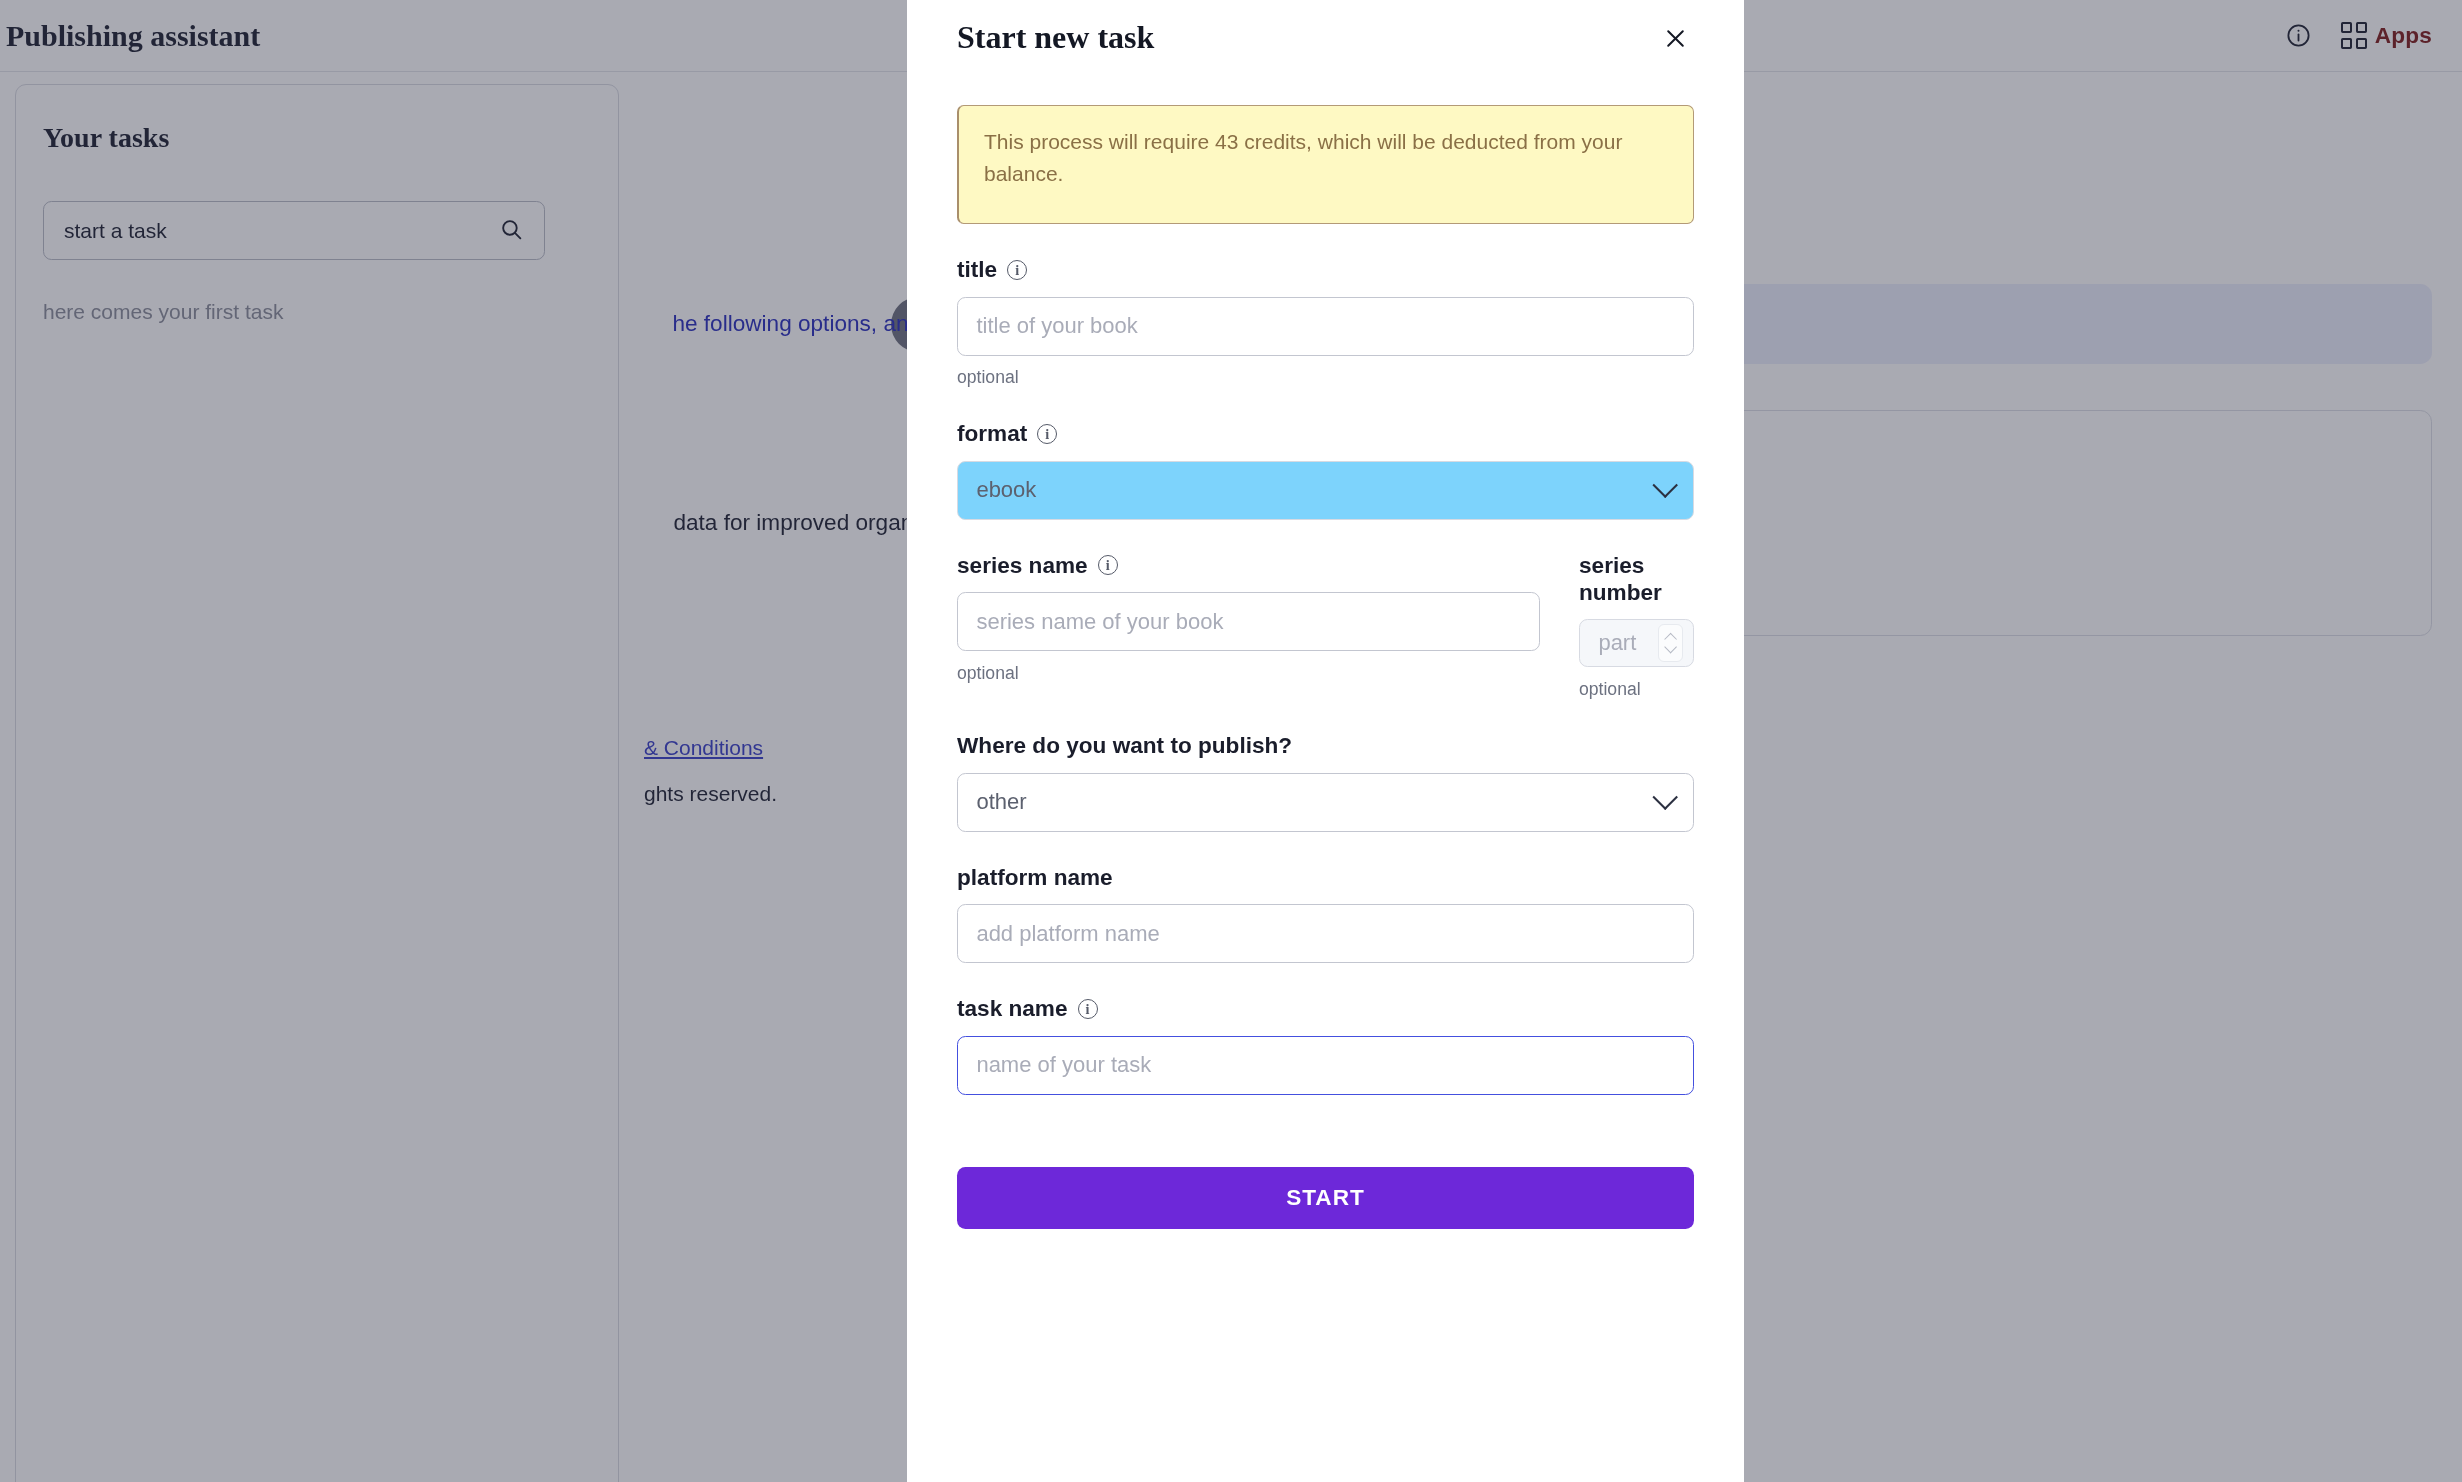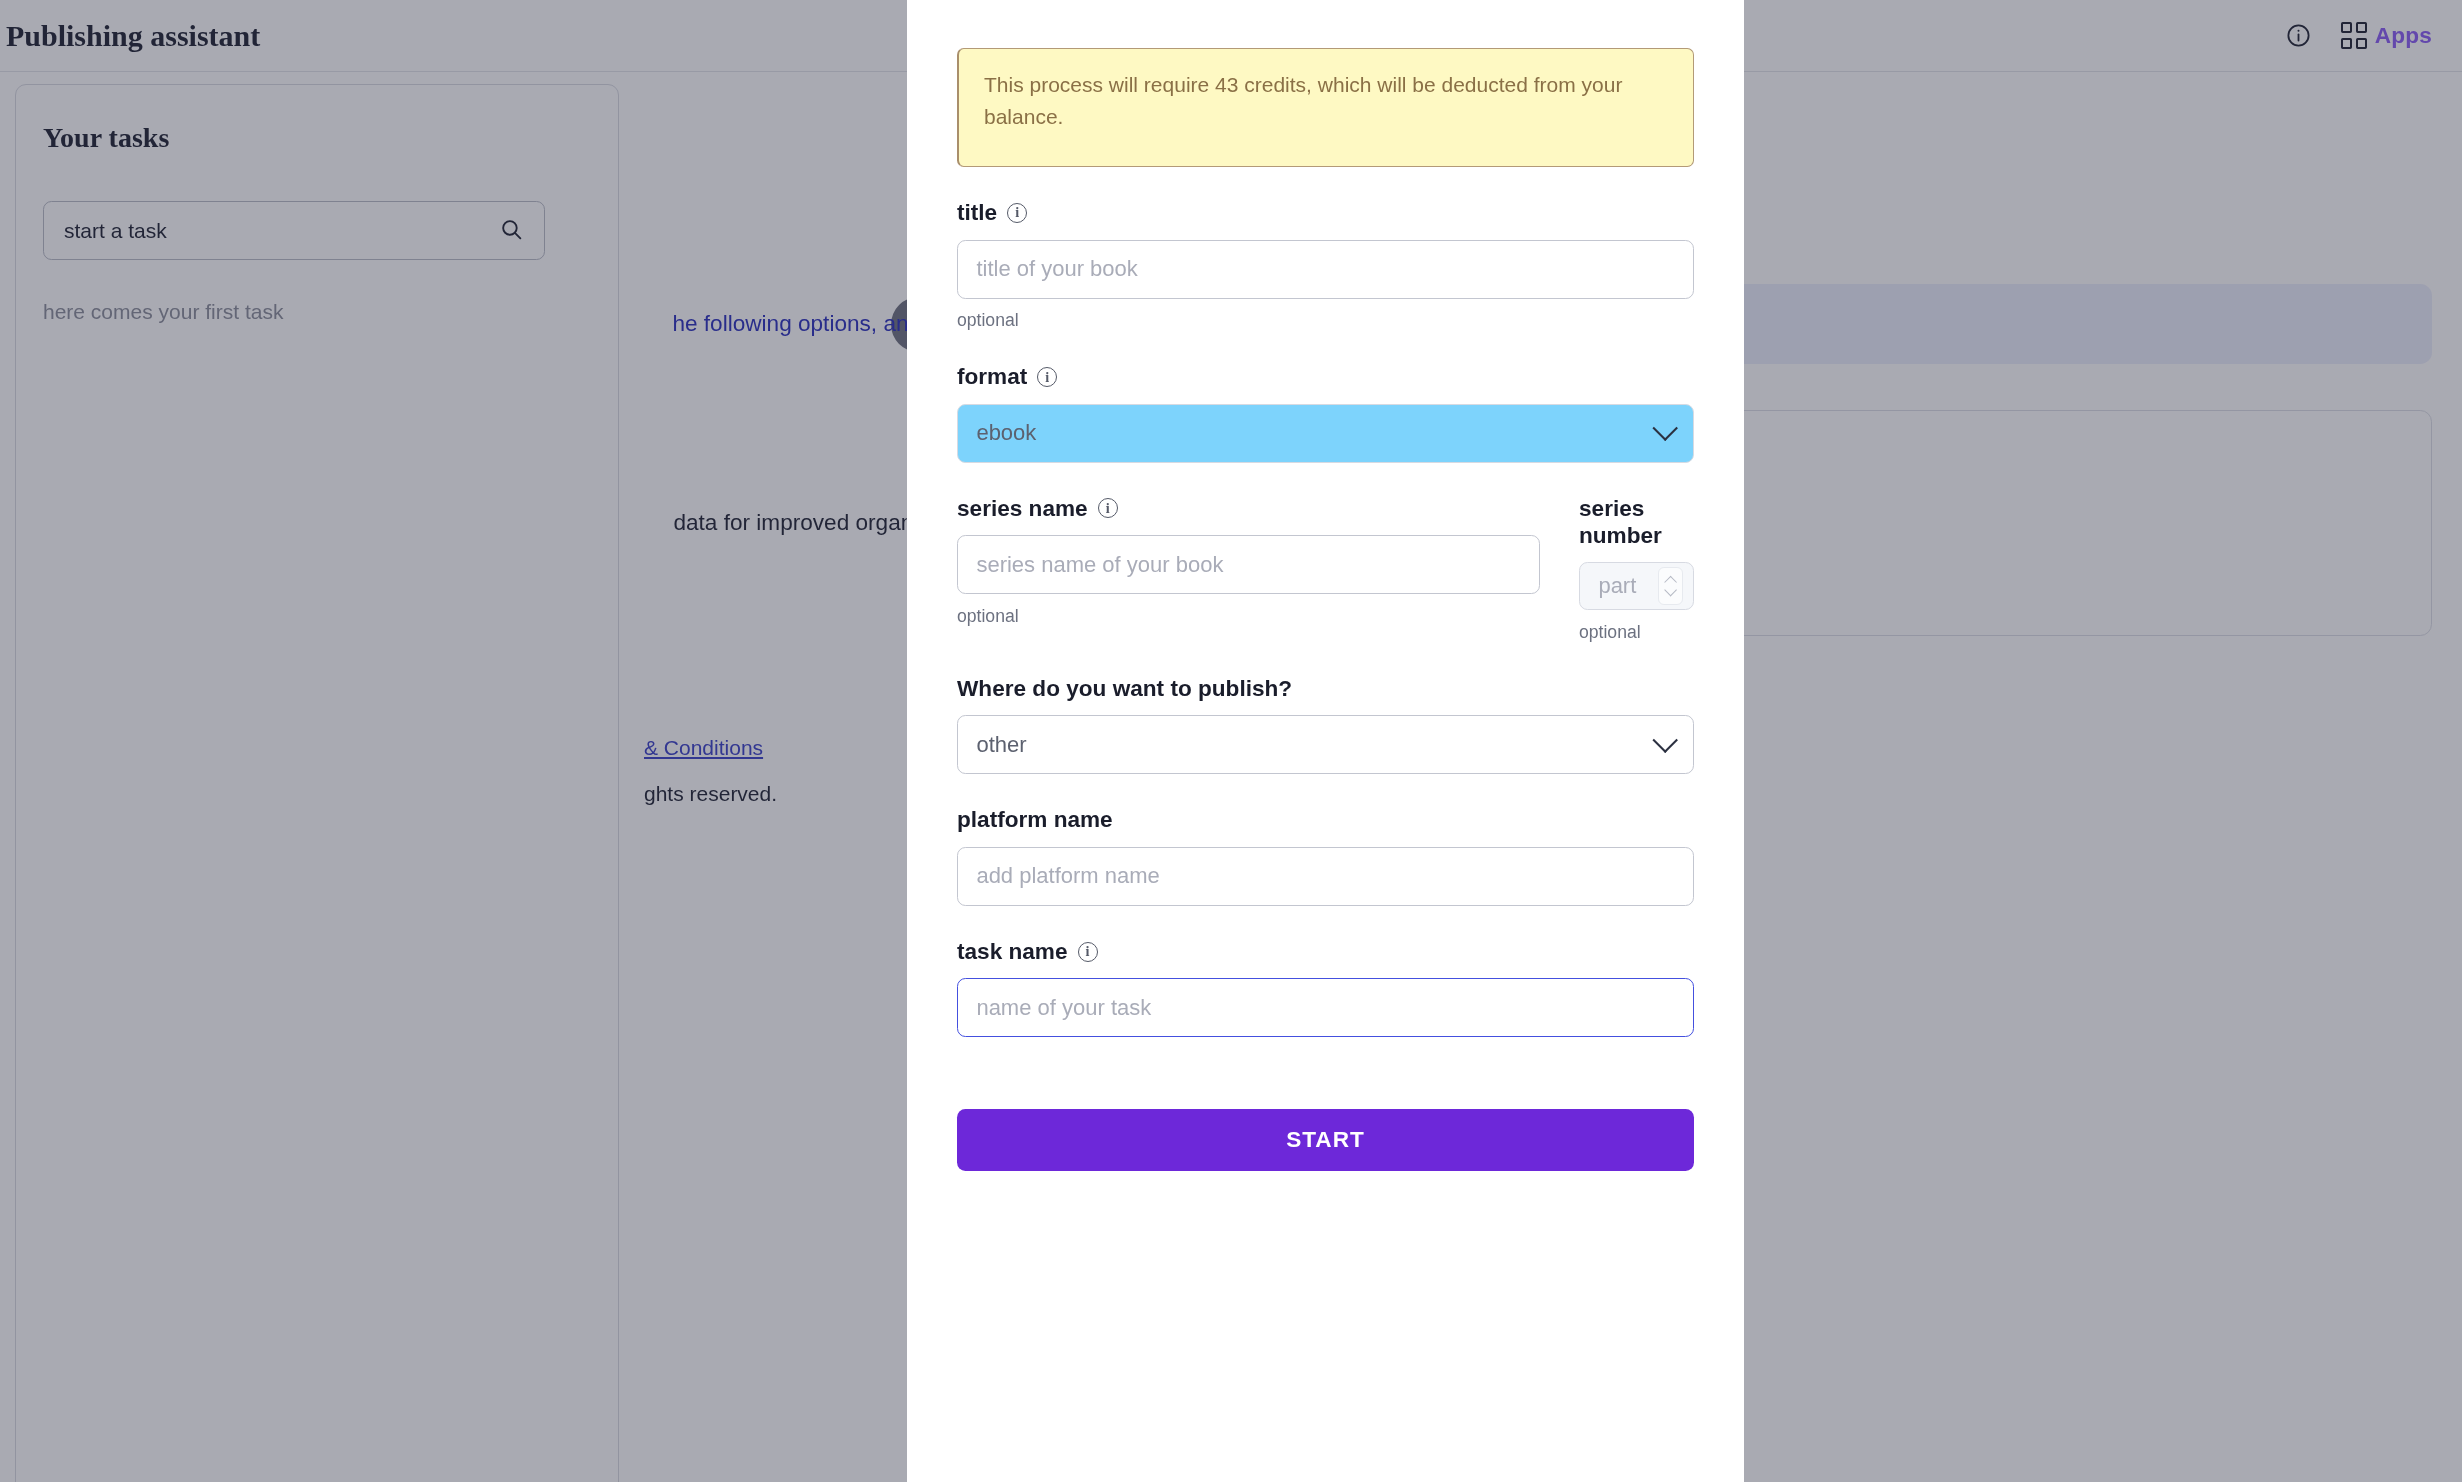--- a/index.html
+++ b/index.html
@@ -43,21 +43,21 @@
     align-items: center;
     gap: 27px;
   }
   .icon-btn {
     width: 30px; height: 30px;
     display: flex; align-items: center; justify-content: center;
     color: #1e2233;
   }
   .apps-btn {
     display: flex; align-items: center; gap: 8px;
-    color: #8b5cf6;
+    color: #7f1d1d;
   }
   .apps-label {
     font-size: 22.6px;
     font-weight: 700;
     letter-spacing: 0.2px;
   }
   .grid-icon { display: grid; grid-template-columns: 11px 11px; grid-template-rows: 11px 11px; gap: 4.2px; }
   .grid-icon span { border: 2.1px solid #1e2233; border-radius: 1.7px; display: block; }
 
   
@@ -409,20 +409,29 @@
       <span class="footer-link">&amp; Conditions</span>
       <span class="footer-copy">ghts reserved.</span>
     </div>
   </div>
 </div>
 
 <div class="overlay"></div>
 
 <div class="modal">
 
+  <div class="modal-head">
+    <div class="modal-title">Start new task</div>
+    <div class="close-btn">
+      <svg width="25" height="25" viewBox="0 0 24 24" fill="none" stroke="#141824" stroke-width="1.9" stroke-linecap="round">
+        <line x1="5" y1="5" x2="19" y2="19"></line>
+        <line x1="19" y1="5" x2="5" y2="19"></line>
+      </svg>
+    </div>
+  </div>
 
   <div class="alert">
     <div class="alert-text">This process will require 43 credits, which will be deducted from your balance.</div>
   </div>
 
   <div class="field">
     <div class="label-row">
       <span class="label">title</span>
       <span class="info-i">i</span>
     </div>

